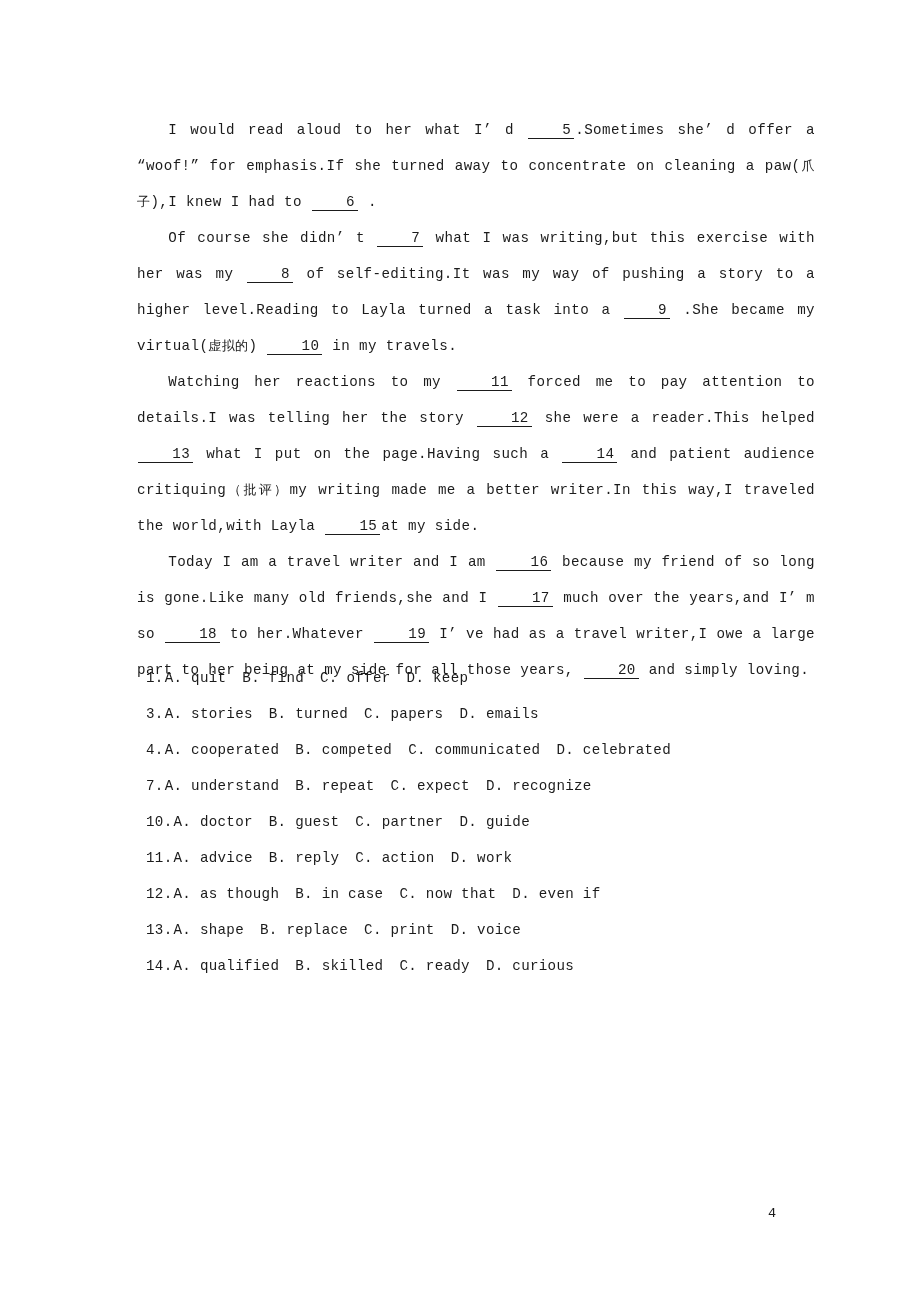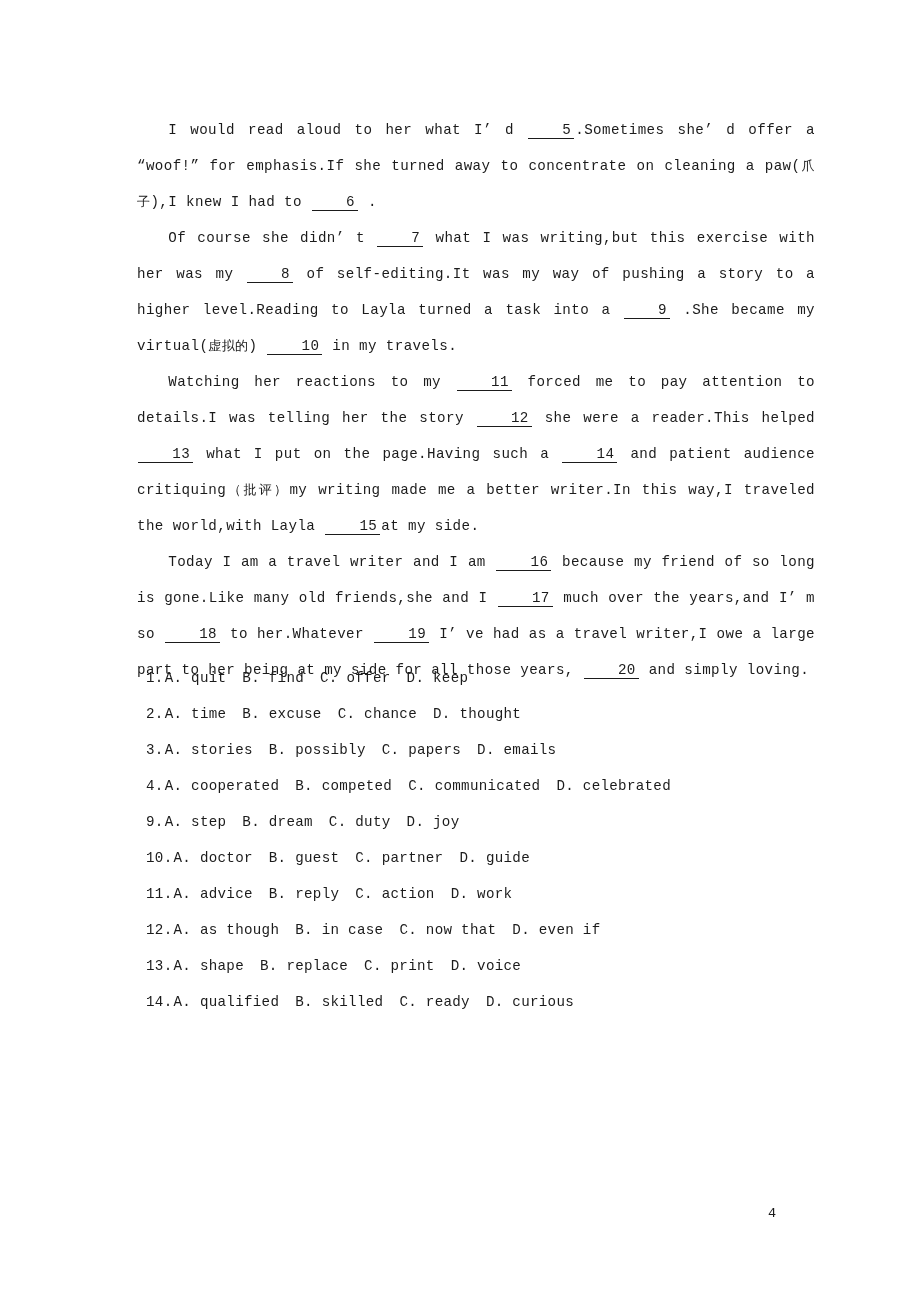--- a/index.html
+++ b/index.html
@@ -94,24 +94,23 @@
 
   <div class="passage">
       <p class="para indent"><span>I would read aloud to her what I’ d </span><span class="blank">5</span><span>.Sometimes she’ d offer a “woof!” for emphasis.If she turned away to concentrate on cleaning a paw(<span class="cn">爪子</span>),I knew I had to </span><span class="blank">6</span><span> .</span></p>
       <p class="para indent"><span>Of course she didn’ t </span><span class="blank">7</span><span> what I was writing,but this exercise with her was my </span><span class="blank">8</span><span> of self-editing.It was my way of pushing a story to a higher level.Reading to Layla turned a task into a </span><span class="blank">9</span><span> .She became my virtual(<span class="cn">虚拟的</span>) </span><span class="blank">10</span><span> in my travels.</span></p>
       <p class="para indent"><span>Watching her reactions to my </span><span class="blank">11</span><span> forced me to pay attention to details.I was telling her the story </span><span class="blank">12</span><span> she were a reader.This helped </span><span class="blank">13</span><span> what I put on the page.Having such a </span><span class="blank">14</span><span> and patient audience critiquing<span class="cn">（批评）</span>my writing made me a better writer.In this way,I traveled the world,with Layla </span><span class="blank">15</span><span>at my side.</span></p>
       <p class="para indent"><span>Today I am a travel writer and I am </span><span class="blank">16</span><span> because my friend of so long is gone.Like many old friends,she and I </span><span class="blank">17</span><span> much over the years,and I’ m so </span><span class="blank">18</span><span> to her.Whatever </span><span class="blank">19</span><span> I’ ve had as a travel writer,I owe a large part to her being at my side for all those years, </span><span class="blank">20</span><span> and simply loving.</span></p>
     </div>
 
   <div class="options">
       <div class="opt-row"><span class="opt-num">1.</span><span class="opt-choice">A. quit</span><span class="opt-choice">B. find</span><span class="opt-choice">C. offer</span><span class="opt-choice">D. keep</span></div>
-      <div class="opt-row"><span class="opt-num">2.</span><span class="opt-choice">A. time</span><span class="opt-choice">B. excuse</span><span class="opt-choice">C. chance</span><span class="opt-choice">D. thought</span></div>
-      <div class="opt-row"><span class="opt-num">3.</span><span class="opt-choice">A. stories</span><span class="opt-choice">B. possibly</span><span class="opt-choice">C. papers</span><span class="opt-choice">D. emails</span></div>
+      <div class="opt-row"><span class="opt-num">3.</span><span class="opt-choice">A. stories</span><span class="opt-choice">B. turned</span><span class="opt-choice">C. papers</span><span class="opt-choice">D. emails</span></div>
       <div class="opt-row"><span class="opt-num">4.</span><span class="opt-choice">A. cooperated</span><span class="opt-choice">B. competed</span><span class="opt-choice">C. communicated</span><span class="opt-choice">D. celebrated</span></div>
-      <div class="opt-row"><span class="opt-num">9.</span><span class="opt-choice">A. step</span><span class="opt-choice">B. dream</span><span class="opt-choice">C. duty</span><span class="opt-choice">D. joy</span></div>
+      <div class="opt-row"><span class="opt-num">7.</span><span class="opt-choice">A. understand</span><span class="opt-choice">B. repeat</span><span class="opt-choice">C. expect</span><span class="opt-choice">D. recognize</span></div>
       <div class="opt-row"><span class="opt-num">10.</span><span class="opt-choice">A. doctor</span><span class="opt-choice">B. guest</span><span class="opt-choice">C. partner</span><span class="opt-choice">D. guide</span></div>
       <div class="opt-row"><span class="opt-num">11.</span><span class="opt-choice">A. advice</span><span class="opt-choice">B. reply</span><span class="opt-choice">C. action</span><span class="opt-choice">D. work</span></div>
       <div class="opt-row"><span class="opt-num">12.</span><span class="opt-choice">A. as though</span><span class="opt-choice">B. in case</span><span class="opt-choice">C. now that</span><span class="opt-choice">D. even if</span></div>
       <div class="opt-row"><span class="opt-num">13.</span><span class="opt-choice">A. shape</span><span class="opt-choice">B. replace</span><span class="opt-choice">C. print</span><span class="opt-choice">D. voice</span></div>
       <div class="opt-row"><span class="opt-num">14.</span><span class="opt-choice">A. qualified</span><span class="opt-choice">B. skilled</span><span class="opt-choice">C. ready</span><span class="opt-choice">D. curious</span></div>
     </div>
 
   <div class="page-number">4</div>
 
 </div>

